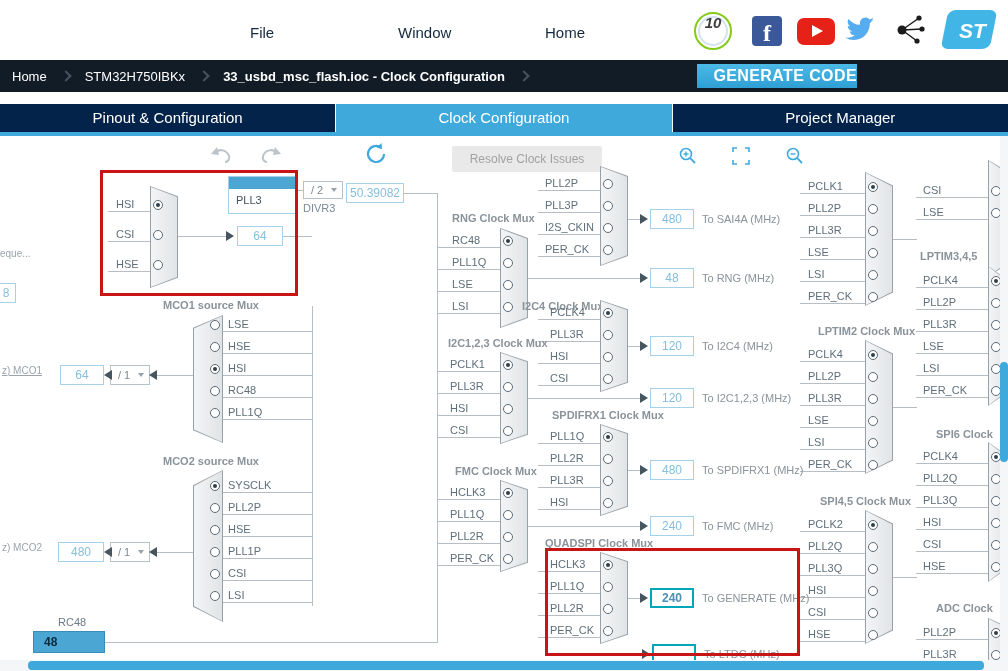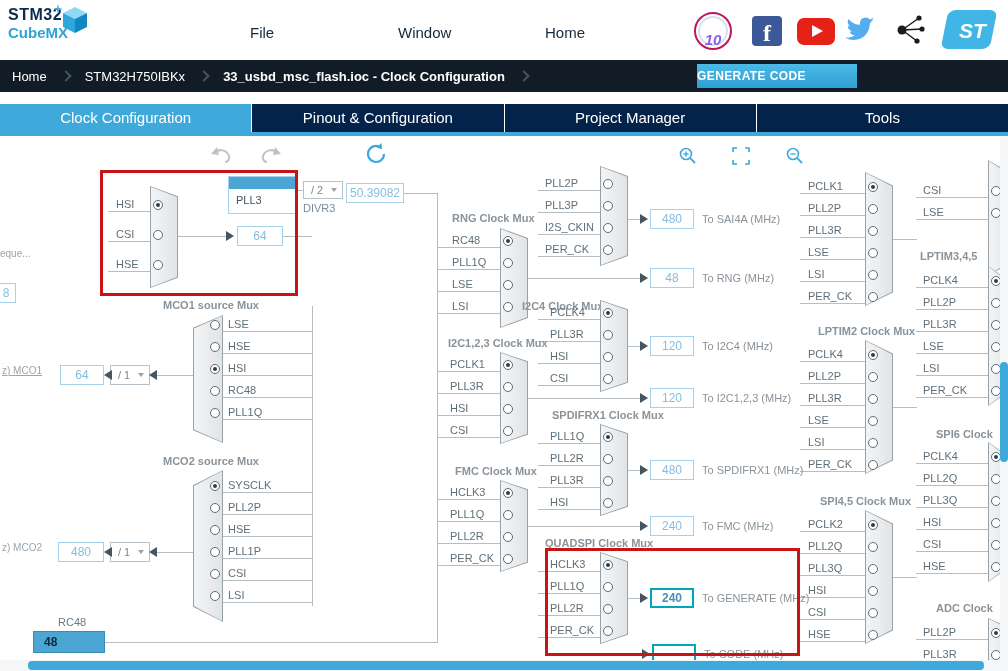--- a/index.html
+++ b/index.html
@@ -7,31 +7,31 @@
   [data-interactable="true"]{cursor:pointer}
 
   
   #header{position:absolute;left:0;top:0;width:1008px;height:60px;background:#fff}
   #logo{position:absolute;left:8px;top:6px;width:110px;height:50px}
   #logo .l1{font-size:16px;font-weight:bold;color:#0b2d4d;letter-spacing:.5px}
   #logo .l2{font-size:15px;font-weight:bold;color:#2fa3d7}
   #logo svg{position:absolute}
   .menu-item{position:absolute;top:24px;font-size:15px;color:#13293d}
   .hicon{position:absolute}
-  .badge{width:38px;height:38px;border-radius:50%;border:2px solid #be185d;box-shadow:inset 0 0 0 2px #fff,inset 0 0 0 4px #d4e2ef;display:flex;align-items:flex-end;justify-content:center;color:#8b5cf6;font-weight:bold;font-style:italic;font-size:15px}
+  .badge{width:38px;height:38px;border-radius:50%;border:2px solid #84cc16;box-shadow:inset 0 0 0 2px #fff,inset 0 0 0 4px #d4e2ef;display:flex;align-items:flex-start;justify-content:center;color:#404040;font-weight:bold;font-style:italic;font-size:15px}
   .fb{width:30px;height:30px;background:#3b5998;border-radius:4px;color:#fff;font-weight:bold;font-size:24px;text-align:center;line-height:34px;font-family:"Liberation Serif",serif;overflow:hidden}
   .yt{width:38px;height:27px;background:#e62117;border-radius:7px;position:relative}
   .yt .play{position:absolute;left:15px;top:7px;width:0;height:0;border-left:11px solid #fff;border-top:6.5px solid transparent;border-bottom:6.5px solid transparent}
 
   
   #crumbbar{position:absolute;left:0;top:60px;width:1008px;height:32px;background:#121c26;display:flex;align-items:center;padding-left:12px}
   .crumb{color:#fff;font-size:13px;white-space:nowrap}
   .crumb.bold{font-weight:bold}
   .chev{width:8px;height:8px;border-top:2px solid #46535f;border-right:2px solid #46535f;transform:rotate(45deg);margin:0 15px;flex:none}
-  #gen-btn{position:absolute;left:697px;top:64px;width:160px;height:24px;background:linear-gradient(#4cb9e6,#2f9fd4);color:#fff;font-size:12px;font-weight:bold;text-align:left;line-height:24px;letter-spacing:.4px}
+  #gen-btn{position:absolute;left:697px;top:64px;width:160px;height:24px;background:linear-gradient(#4cb9e6,#2f9fd4);color:#fff;font-size:16px;font-weight:bold;text-align:right;line-height:24px;letter-spacing:.4px}
 
   
   #tabs{position:absolute;left:0;top:104px;width:1008px;height:28px;display:flex}
   .tab{flex:1;background:#03234b;color:#fff;font-size:15px;text-align:center;line-height:28px;border-left:1px solid #fff}
   .tab:first-child{border-left:none}
   .tab.active{background:#3fa9dc}
   #tab-underline{position:absolute;left:0;top:132px;width:1008px;height:4px;background:#3fa9dc}
 
   
   #canvas{position:absolute;left:0;top:136px;width:1008px;height:535px;background:#fff;overflow:hidden}
@@ -69,32 +69,20 @@
   
   .vtrack{position:absolute;right:0;top:0;width:8px;height:524px;background:#f5f6f7;z-index:40}
   .vthumb{position:absolute;right:0;top:226px;width:8px;height:100px;background:#3fa9dc;border-radius:4px;z-index:41}
   .htrack{position:absolute;left:0;bottom:0;width:1008px;height:11px;background:#f5f6f7;z-index:40}
   .hthumb{position:absolute;left:28px;bottom:1px;width:956px;height:9px;background:#3fa9dc;border-radius:4px;z-index:41}
 </style>
 </head>
 <body data-interactable="false">
 
 <div id="header" data-interactable="false">
-  <div id="logo" data-interactable="false">
-    <div class="l1" data-interactable="false">STM32</div>
-    <div class="l2" data-interactable="false">CubeMX</div>
-    <svg data-interactable="false" style="left:54px;top:0" width="26" height="28" viewBox="0 0 26 28">
-      <polygon points="13,1 25,7 13,13 1,7" fill="#8fd9f7"></polygon>
-      <polygon points="1,7 13,13 13,27 1,21" fill="#2ea7dd"></polygon>
-      <polygon points="25,7 13,13 13,27 25,21" fill="#1286be"></polygon>
-    </svg>
-    <svg data-interactable="false" style="left:45px;top:-2px" width="10" height="10" viewBox="0 0 10 10">
-      <path d="M5 0 L6 4 L10 5 L6 6 L5 10 L4 6 L0 5 L4 4 Z" fill="#3fb0e0"></path>
-    </svg>
-  </div>
   <div class="menu-item" style="left:250px" data-interactable="true">File</div>
   <div class="menu-item" style="left:398px" data-interactable="true">Window</div>
   <div class="menu-item" style="left:545px" data-interactable="true">Home</div>
 
   <div class="hicon badge" style="left:694px;top:12px" data-interactable="true">
     <span data-interactable="false">10</span>
   </div>
   <div class="hicon fb" style="left:752px;top:16px" data-interactable="true">f</div>
   <div class="hicon yt" style="left:797px;top:18px" data-interactable="true">
       <span class="play" data-interactable="false"></span>
@@ -121,41 +109,41 @@
   <span class="crumb" data-interactable="true">Home</span>
   <span class="chev" data-interactable="false"></span>
   <span class="crumb" data-interactable="true">STM32H750IBKx</span>
   <span class="chev" data-interactable="false"></span>
   <span class="crumb bold" data-interactable="false">33_usbd_msc_flash.ioc - Clock Configuration</span>
   <span class="chev" data-interactable="false"></span>
 </div>
 <div id="gen-btn" data-interactable="true">GENERATE CODE</div>
 
 <div id="tabs" data-interactable="false">
+  <div class="tab" data-interactable="true">Pinout &amp; Configuration</div>
   <div class="tab active" data-interactable="true">Clock Configuration</div>
-  <div class="tab" data-interactable="true">Pinout &amp; Configuration</div>
   <div class="tab" data-interactable="true">Project Manager</div>
-  <div class="tab" data-interactable="true">Tools</div>
 </div>
 <div id="tab-underline" data-interactable="false"></div>
 
 <div id="canvas" data-interactable="true">
 
   <svg class="tbtn" style="left:208px;top:10px" width="26" height="20" viewBox="0 0 26 20" data-interactable="true">
     <path d="M7 7 C11 2 19 4 21 10 C22 13 20 16 17 16" fill="none" stroke="#bcc3c9" stroke-width="2"></path>
     <path d="M9 1 L3 8 L11 9 Z" fill="#bcc3c9"></path>
   </svg>
   <svg class="tbtn" style="left:258px;top:10px" width="26" height="20" viewBox="0 0 26 20" data-interactable="true">
     <path d="M19 7 C15 2 7 4 5 10 C4 13 6 16 9 16" fill="none" stroke="#bcc3c9" stroke-width="2"></path>
     <path d="M17 1 L23 8 L15 9 Z" fill="#bcc3c9"></path>
   </svg>
   <svg class="tbtn" style="left:364px;top:6px" width="24" height="24" viewBox="0 0 24 24" data-interactable="true">
     <path d="M20 12 a8 8 0 1 1 -2.8-6.1" fill="none" stroke="#3fa9dc" stroke-width="2.2"></path>
     <path d="M17.5 1 L18 7 L12.5 5.5 Z" fill="#3fa9dc"></path>
   </svg>
+  <div id="resolve-btn" data-interactable="true">Resolve Clock Issues</div>
   <svg class="tbtn" style="left:678px;top:10px" width="20" height="20" viewBox="0 0 20 20" data-interactable="true">
     <circle cx="8" cy="8" r="5.5" fill="none" stroke="#3fa9dc" stroke-width="1.6"></circle>
     <line x1="12.2" y1="12.2" x2="17" y2="17" stroke="#3fa9dc" stroke-width="1.8"></line>
     <line x1="5.5" y1="8" x2="10.5" y2="8" stroke="#3fa9dc" stroke-width="1.4"></line>
     <line x1="8" y1="5.5" x2="8" y2="10.5" stroke="#3fa9dc" stroke-width="1.4"></line>
   </svg>
   <svg class="tbtn" style="left:731px;top:10px" width="20" height="20" viewBox="0 0 20 20" fill="none" stroke="#3fa9dc" stroke-width="1.6" data-interactable="true">
     <path d="M2 6 V2 H6"></path>
       <path d="M14 2 H18 V6"></path>
       <path d="M18 14 V18 H14"></path>
@@ -496,21 +484,21 @@
       <div class="arrow-r" data-interactable="false" style="left: 640px; top: 385px;"></div>
       <div class="vbox" data-interactable="false" style="left: 650px; top: 380px; width: 44px; height: 20px; line-height: 18px;">240</div>
       <div class="unit" data-interactable="false" style="left: 702px; top: 384px;">To FMC (MHz)</div>
       <div class="wire" data-interactable="false" style="left: 628px; top: 462px; width: 12px; height: 1px;"></div>
       <div class="arrow-r" data-interactable="false" style="left: 640px; top: 457px;"></div>
       <div class="vbox active" data-interactable="true" style="left: 650px; top: 452px; width: 44px; height: 20px; line-height: 16px;">240</div>
       <div class="unit" data-interactable="false" style="left: 702px; top: 456px;">To GENERATE (MHz)</div>
       <div class="wire" data-interactable="false" style="left: 628px; top: 518px; width: 14px; height: 1px;"></div>
       <div class="arrow-r" data-interactable="false" style="left: 642px; top: 513px;"></div>
       <div class="vbox active" data-interactable="true" style="left: 652px; top: 508px; width: 44px; height: 20px; line-height: 16px;"></div>
-      <div class="unit" data-interactable="false" style="left: 704px; top: 512px;">To CODE (MHz)</div>
+      <div class="unit" data-interactable="false" style="left: 704px; top: 512px;">To LTDC (MHz)</div>
       <div class="vbox" data-interactable="false" style="left: 237px; top: 90px; width: 46px; height: 20px; line-height: 18px;">64</div>
       <div class="vbox" data-interactable="false" style="left: 346px; top: 47px; width: 58px; height: 20px; line-height: 18px;">50.39082</div>
       <div class="vbox" data-interactable="false" style="left: 60px; top: 229px; width: 44px; height: 20px; line-height: 18px;">64</div>
       <div class="vbox" data-interactable="false" style="left: 58px; top: 406px; width: 46px; height: 20px; line-height: 18px;">480</div>
       <div class="vbox filled" data-interactable="false" style="left: 33px; top: 495px; width: 72px; height: 22px; line-height: 20px;">48</div>
       <div class="vbox" data-interactable="false" style="left: -4px; top: 147px; width: 20px; height: 20px; line-height: 18px;">8</div>
       <div class="divider" data-interactable="true" style="left: 303px; top: 45px; width: 40px; height: 18px; line-height: 16px;">/ 2</div>
       <div class="lab lab-sub" data-interactable="false" style="left: 303px; top: 66px;">DIVR3</div>
       <div class="divider" data-interactable="true" style="left: 110px; top: 229px; width: 40px; height: 20px; line-height: 18px;">/ 1</div>
       <div class="divider" data-interactable="true" style="left: 110px; top: 406px; width: 40px; height: 20px; line-height: 18px;">/ 1</div>

